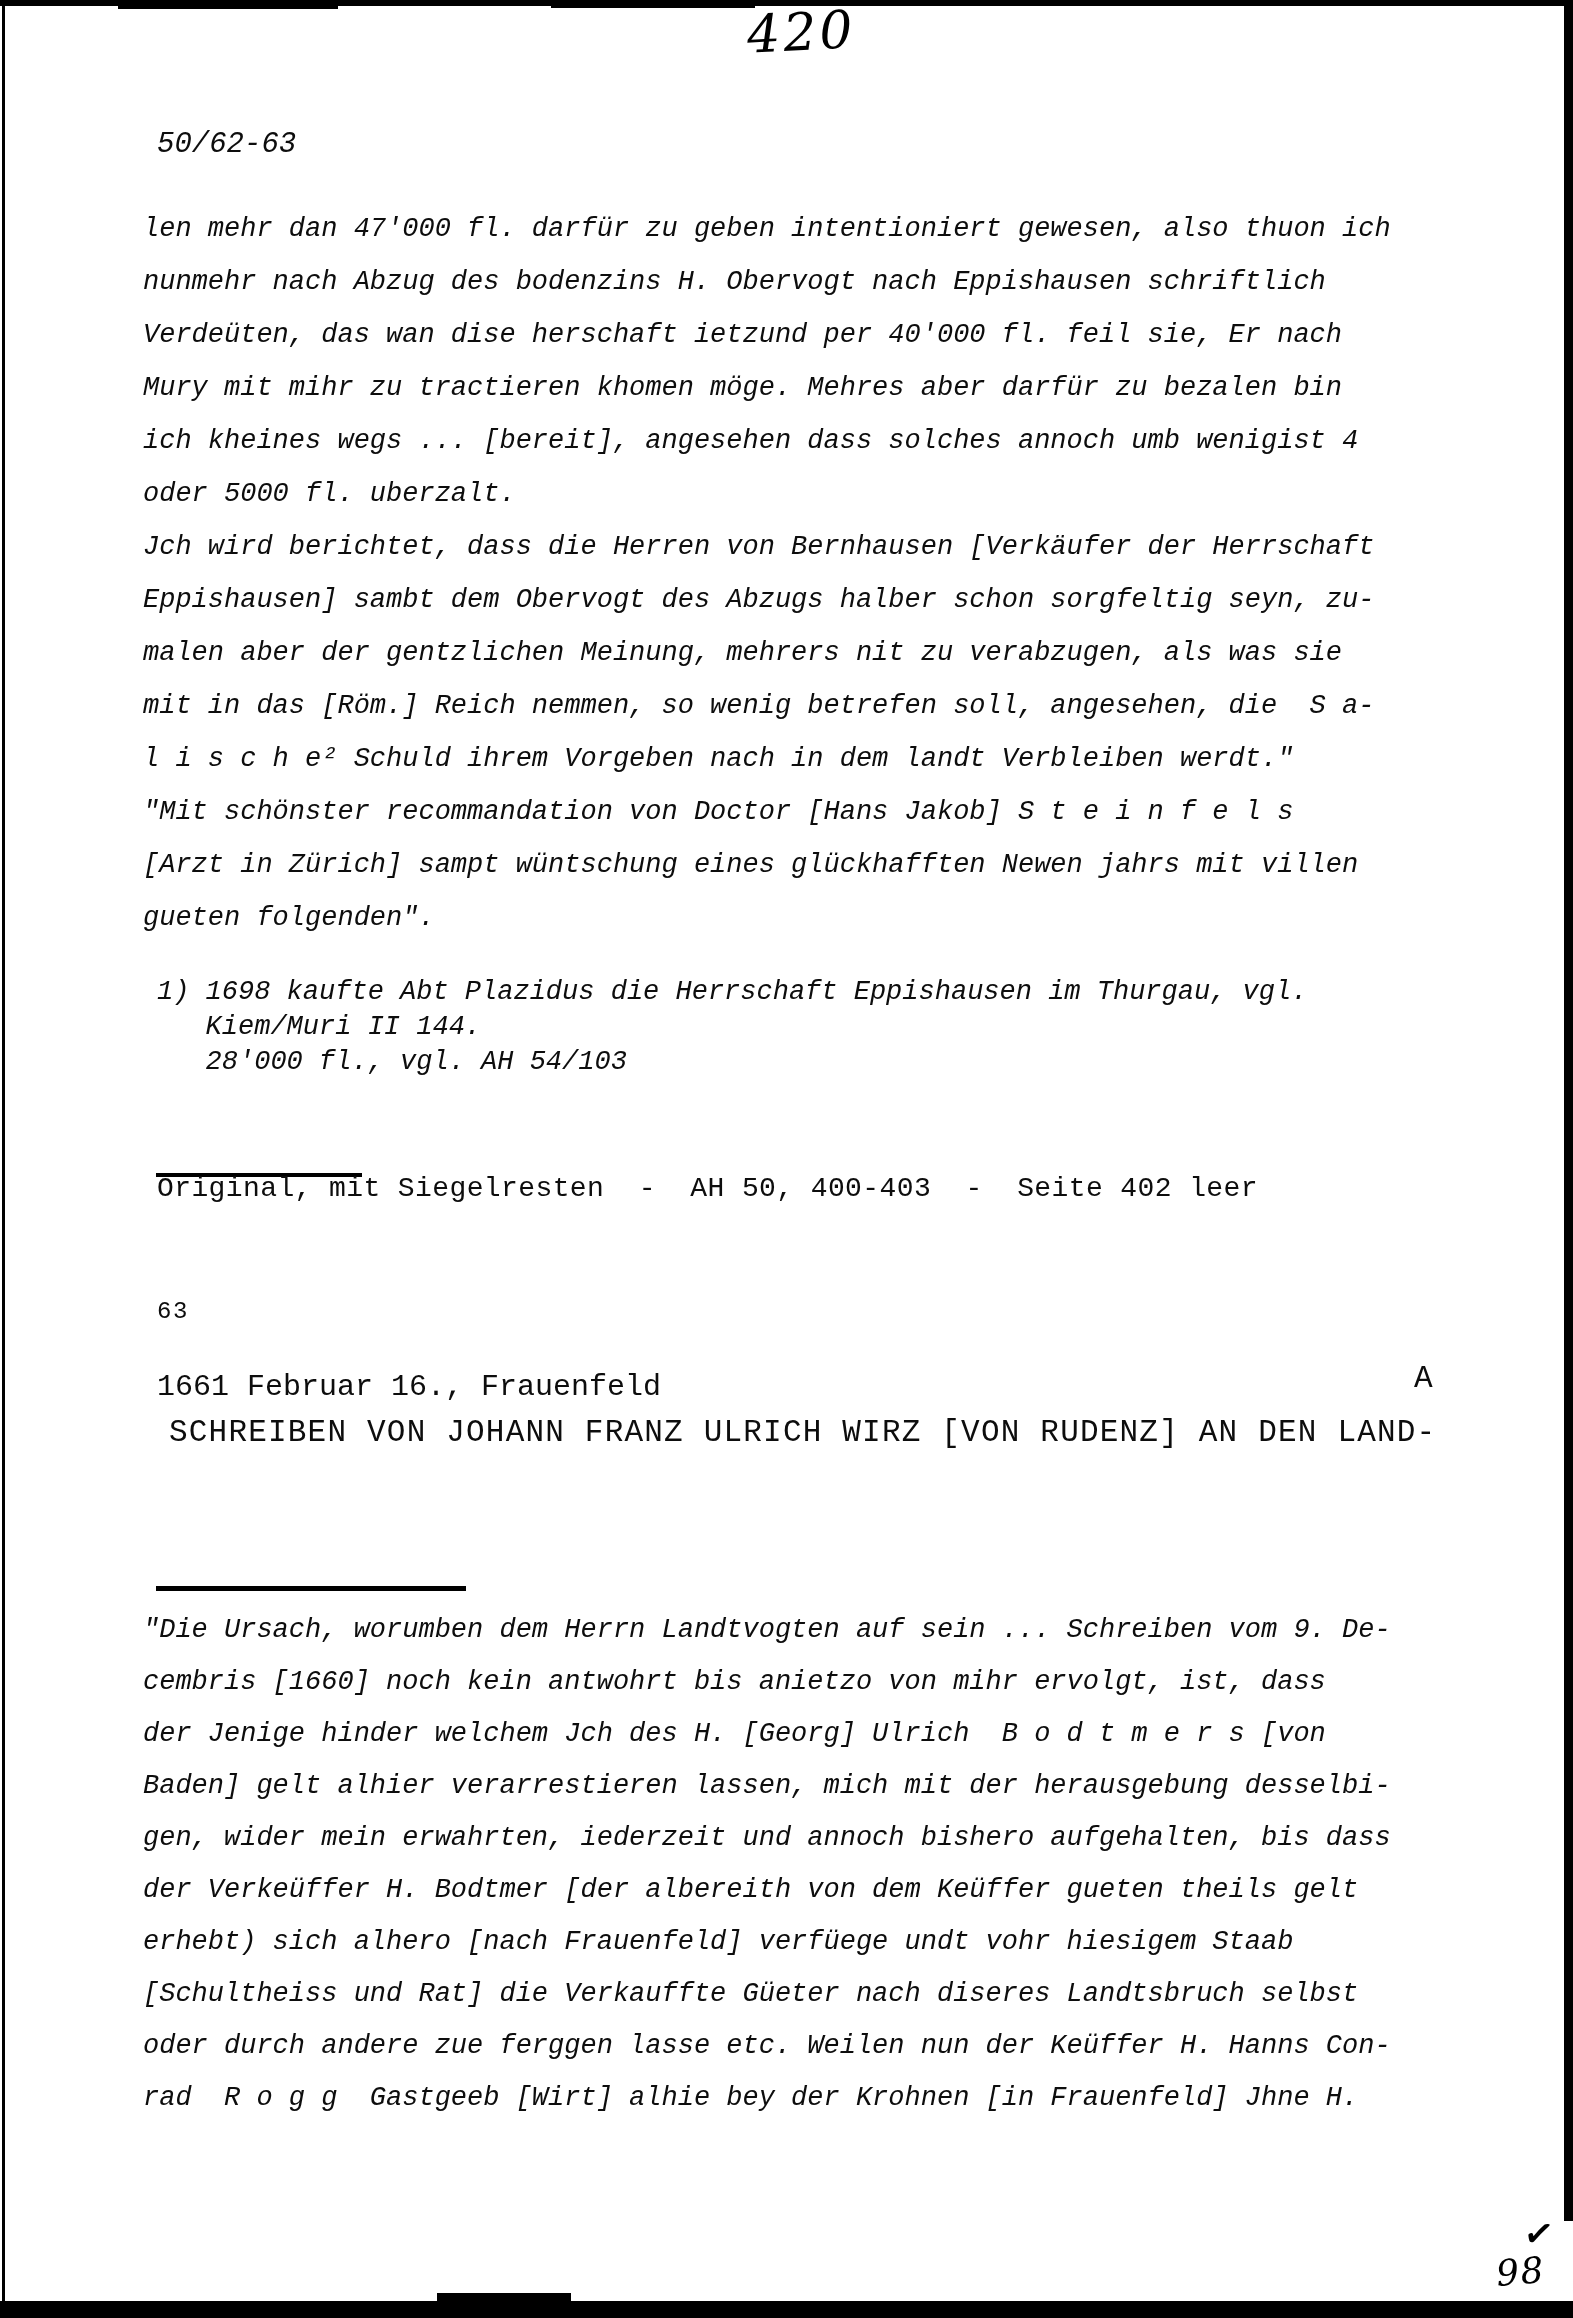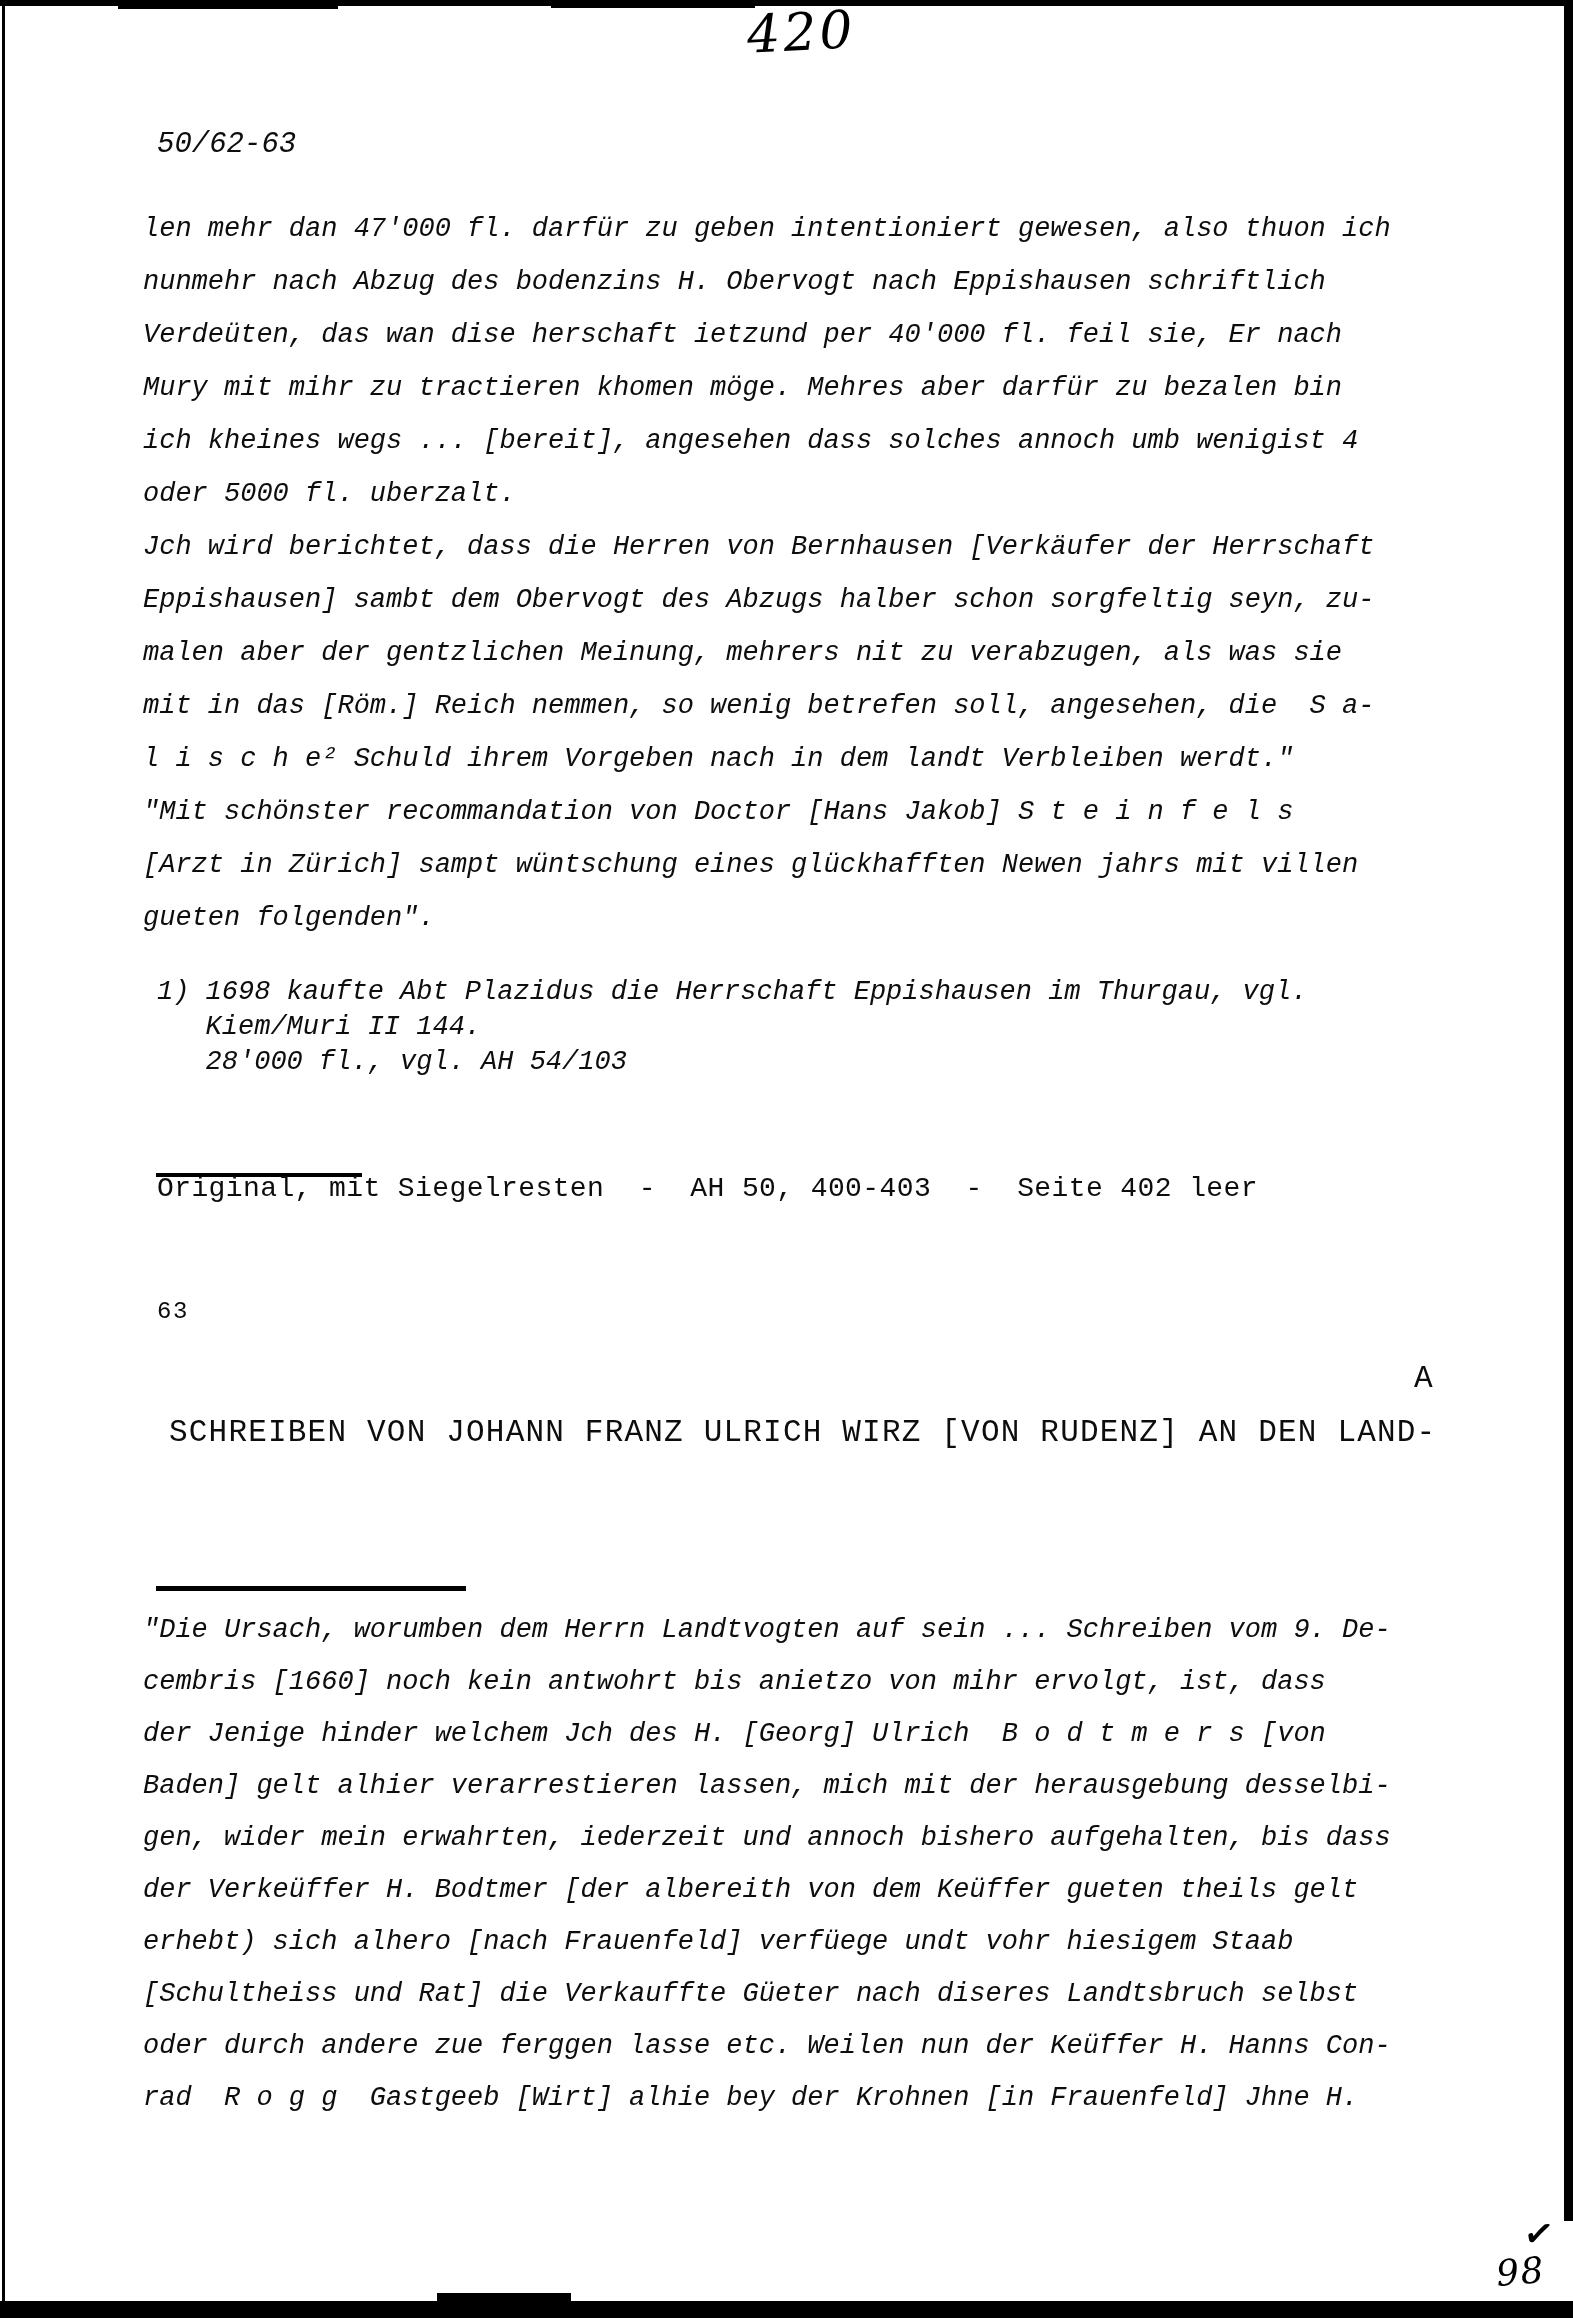--- a/index.html
+++ b/index.html
@@ -108,20 +108,21 @@
 
   <div class="body-block block-62"><div>len mehr dan 47'000 fl. darfür zu geben intentioniert gewesen, also thuon ich</div><div>nunmehr nach Abzug des bodenzins H. Obervogt nach Eppishausen schriftlich</div><div>Verdeüten, das wan dise herschaft ietzund per 40'000 fl. feil sie, Er nach</div><div>Mury mit mihr zu tractieren khomen möge. Mehres aber darfür zu bezalen bin</div><div>ich kheines wegs ... [bereit], angesehen dass solches annoch umb wenigist 4</div><div>oder 5000 fl. uberzalt.</div><div>Jch wird berichtet, dass die Herren von Bernhausen [Verkäufer der Herrschaft</div><div>Eppishausen] sambt dem Obervogt des Abzugs halber schon sorgfeltig seyn, zu-</div><div>malen aber der gentzlichen Meinung, mehrers nit zu verabzugen, als was sie</div><div>mit in das [Röm.] Reich nemmen, so wenig betrefen soll, angesehen, die  S a-</div><div>l i s c h e² Schuld ihrem Vorgeben nach in dem landt Verbleiben werdt."</div><div>"Mit schönster recommandation von Doctor [Hans Jakob] S t e i n f e l s</div><div>[Arzt in Zürich] sampt wüntschung eines glückhafften Newen jahrs mit villen</div><div>gueten folgenden".</div></div>
 
   <div class="footnotes"><div>1) 1698 kaufte Abt Plazidus die Herrschaft Eppishausen im Thurgau, vgl.</div><div>   Kiem/Muri II 144.</div><div>   28'000 fl., vgl. AH 54/103</div></div>
 
   <div class="rule rule-1"></div>
   <div class="source-line">Original, mit Siegelresten  -  AH 50, 400-403  -  Seite 402 leer</div>
 
   <div class="entry-number">63</div>
 
+  <div class="dateline">1661 Februar 16., Frauenfeld</div>
   <div class="marginal">A</div>
 
   <div class="title-block"><div>SCHREIBEN VON JOHANN FRANZ ULRICH WIRZ [VON RUDENZ] AN DEN LAND-</div></div>
 
   <div class="rule rule-2"></div>
 
   <div class="body-block block-63-body"><div>"Die Ursach, worumben dem Herrn Landtvogten auf sein ... Schreiben vom 9. De-</div><div>cembris [1660] noch kein antwohrt bis anietzo von mihr ervolgt, ist, dass</div><div>der Jenige hinder welchem Jch des H. [Georg] Ulrich  B o d t m e r s [von</div><div>Baden] gelt alhier verarrestieren lassen, mich mit der herausgebung desselbi-</div><div>gen, wider mein erwahrten, iederzeit und annoch bishero aufgehalten, bis dass</div><div>der Verkeüffer H. Bodtmer [der albereith von dem Keüffer gueten theils gelt</div><div>erhebt) sich alhero [nach Frauenfeld] verfüege undt vohr hiesigem Staab</div><div>[Schultheiss und Rat] die Verkauffte Güeter nach diseres Landtsbruch selbst</div><div>oder durch andere zue ferggen lasse etc. Weilen nun der Keüffer H. Hanns Con-</div><div>rad  R o g g  Gastgeeb [Wirt] alhie bey der Krohnen [in Frauenfeld] Jhne H.</div></div>
 
   <div class="hw hw-check">✓</div>
   <div class="hw hw-num">98</div>

